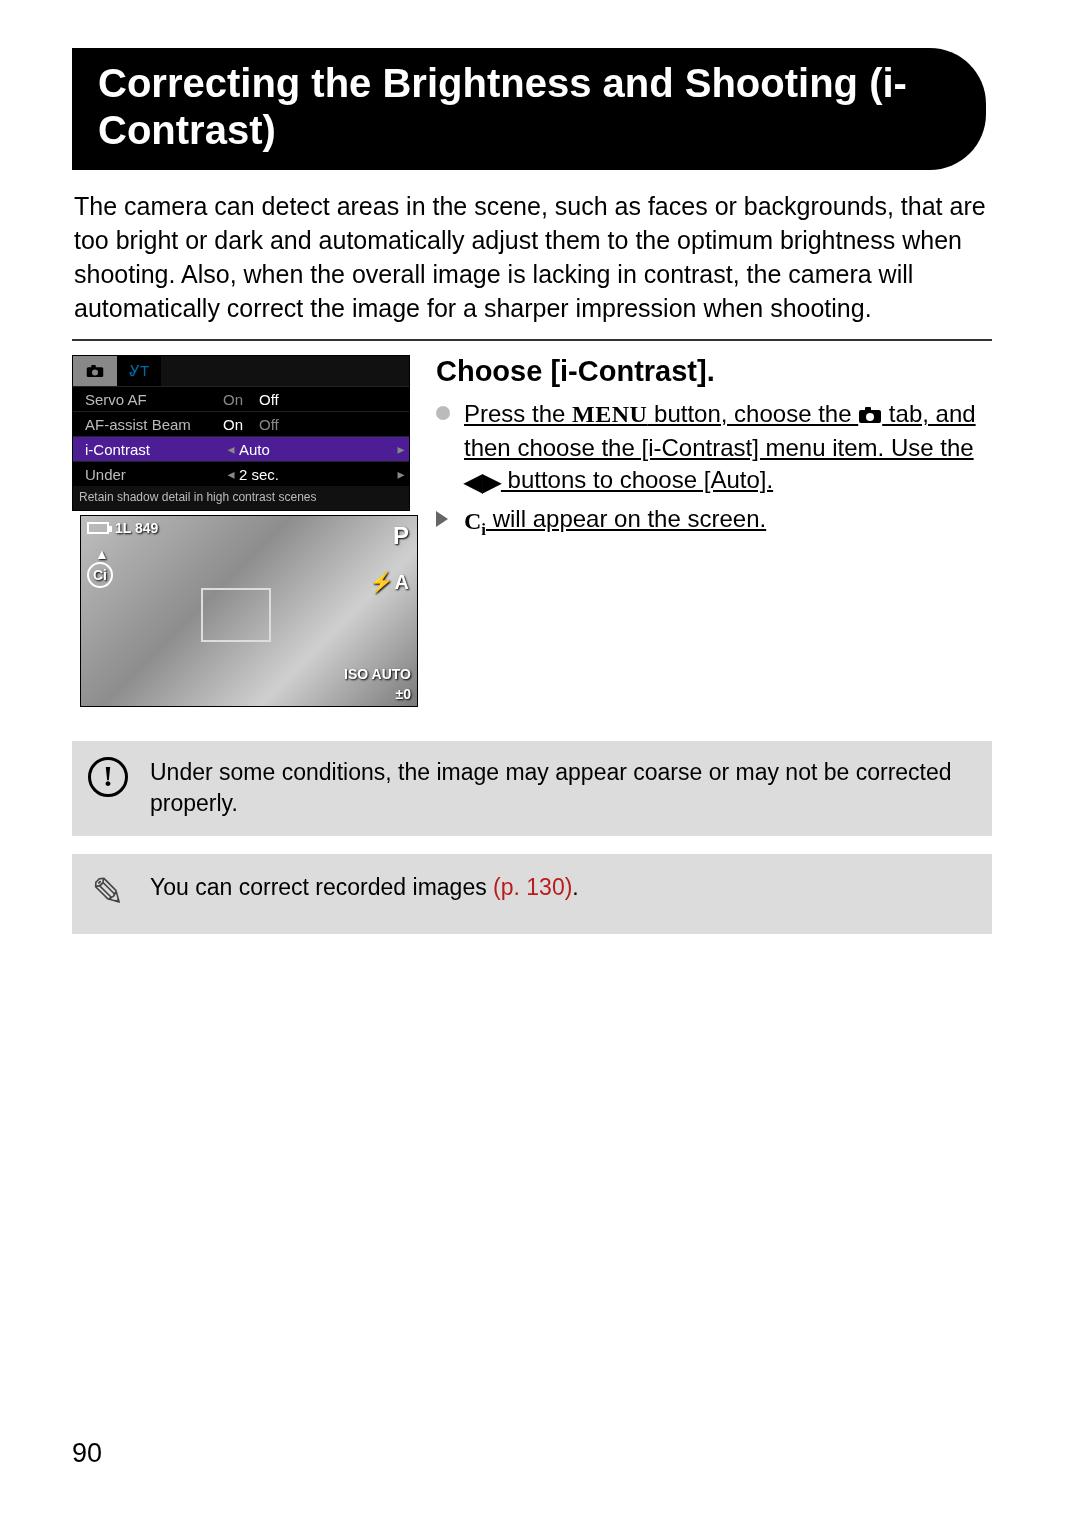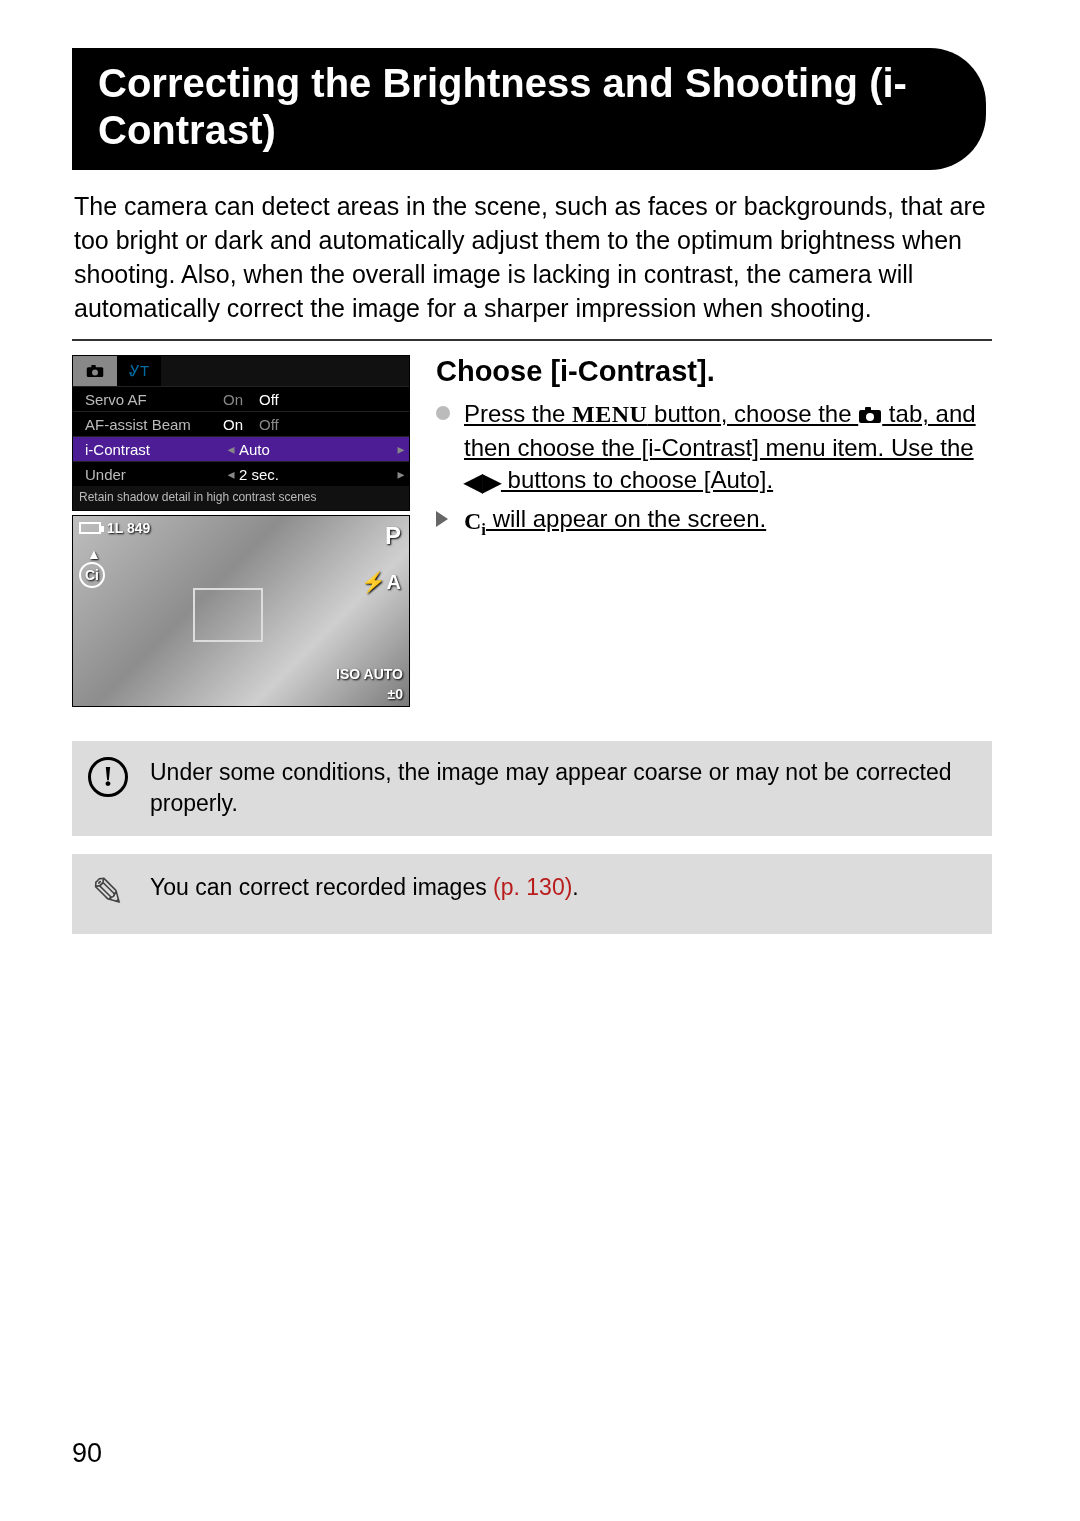--- a/index.html
+++ b/index.html
@@ -49,20 +49,21 @@
   .menu-row .vals { flex: 1; display: flex; gap: 16px; color: #888; }
   .menu-row .vals .on { color: #fff; }
   .menu-row .arrow { width: 16px; text-align: center; color: #888; font-size: 14px; }
   .menu-hint { background: #111; color: #bbb; font-size: 12px; padding: 4px 6px 6px 6px; }
 
   
   .preview {
     width: 338px; height: 192px; position: relative; margin-top: 4px;
     background: linear-gradient(135deg, #bfbfbf 0%, #8d8d8d 40%, #cfcfcf 70%, #7a7a7a 100%);
     border: 1px solid #000;
+    margin-left: 8px;
   }
   .preview .osd {
     position: absolute; font-family: Arial, sans-serif; font-weight: 700; color: #fff;
     text-shadow: 1px 1px 2px #000;
   }
   .preview .tl { top: 4px; left: 6px; display:flex; align-items:center; gap:6px; }
   .preview .tl .batt { width:22px; height:12px; border:2px solid #fff; position:relative; display:inline-block; }
   .preview .tl .batt::after { content:""; position:absolute; right:-5px; top:2px; width:3px; height:6px; background:#fff; }
   .preview .tr { top: 6px; right: 8px; font-size: 24px; }
   .preview .mr { top: 54px; right: 8px; font-size: 20px; }

